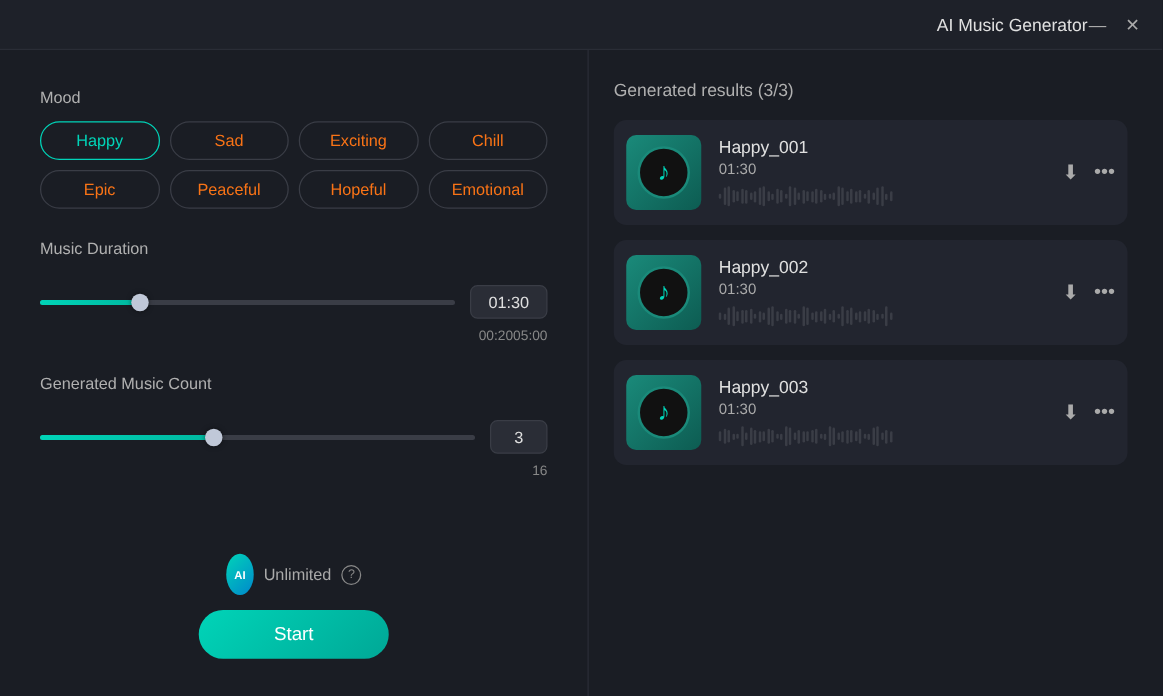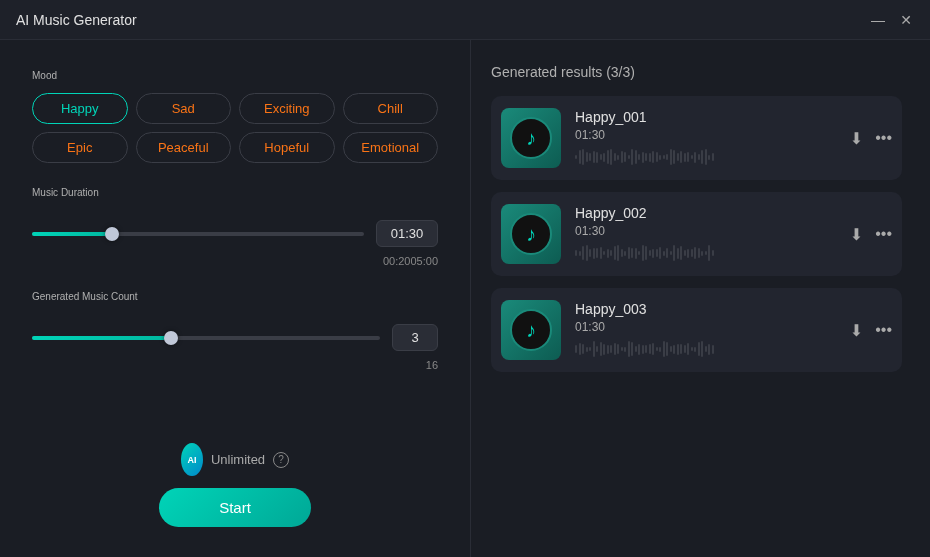--- a/index.html
+++ b/index.html
@@ -9,21 +9,21 @@
       background: #1a1d24;
       font-family: 'Segoe UI', Arial, sans-serif;
       color: #e0e0e0;
       overflow: hidden;
     }
 
     
     .titlebar {
       display: flex;
       align-items: center;
-      justify-content: space-between;
+      justify-content: flex-end;
       padding: 0 16px;
       height: 40px;
       background: #1e2129;
       border-bottom: 1px solid #2a2d36;
     }
     .titlebar-title {
       font-size: 14px;
       font-weight: 500;
       color: #e0e0e0;
     }
@@ -51,21 +51,21 @@
     
     .left-panel {
       flex: 0 0 470px;
       padding: 30px 32px;
       display: flex;
       flex-direction: column;
       gap: 24px;
     }
 
     .section-label {
-      font-size: 10px;
+      font-size: 13px;
       color: #b0b0b0;
       margin-bottom: 12px;
     }
 
     
     .mood-grid {
       display: grid;
       grid-template-columns: repeat(4, 1fr);
       gap: 8px;
     }

